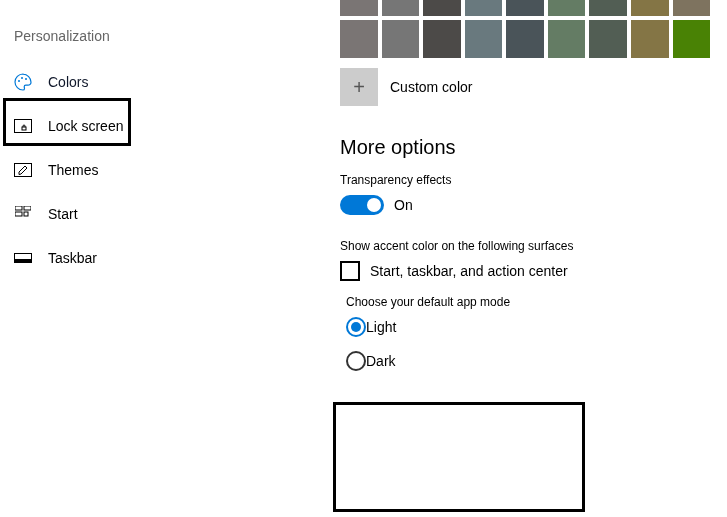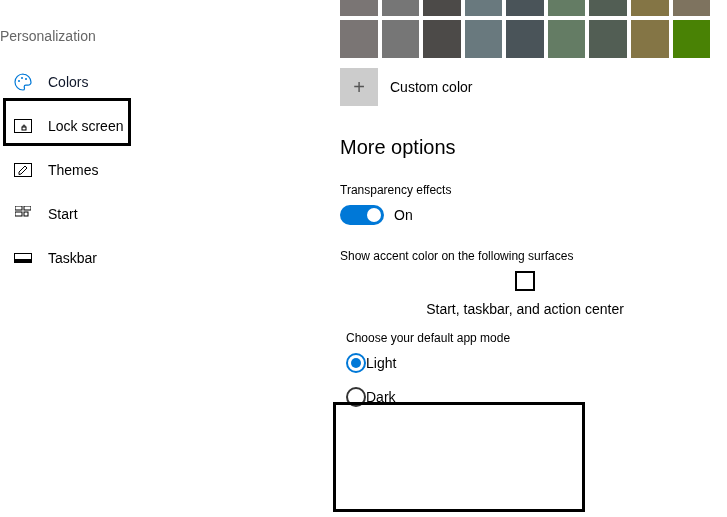--- a/index.html
+++ b/index.html
@@ -16,20 +16,21 @@
   .sidebar {
     position: absolute;
     left: 0;
     top: 0;
     width: 200px;
     padding-top: 28px;
   }
   .sidebar-heading {
     color: #666;
     font-size: 14px;
+    padding-left: 14px;
     margin-bottom: 16px;
   }
   .sidebar-item {
     display: flex;
     align-items: center;
     height: 44px;
     padding-left: 14px;
     gap: 16px;
     cursor: pointer;
   }
@@ -80,21 +81,21 @@
     align-items: center;
     justify-content: center;
     font-size: 20px;
     color: #555;
     cursor: pointer;
   }
   .section-heading {
     font-size: 20px;
     font-weight: 400;
     margin-top: 30px;
-    margin-bottom: 24px;
+    margin-bottom: 14px;
   }
   .option-label {
     font-size: 12px;
     margin-bottom: 8px;
   }
   .toggle-row {
     display: flex;
     align-items: center;
     gap: 10px;
     margin-bottom: 24px;
@@ -115,21 +116,20 @@
     width: 14px;
     height: 14px;
     background: #fff;
     border-radius: 50%;
   }
   .check-row {
     display: flex;
     align-items: center;
     gap: 10px;
     margin-bottom: 14px;
-    flex-direction: column;
   }
   .checkbox {
     width: 20px;
     height: 20px;
     border: 2px solid #000;
     cursor: pointer;
   }
   .radio-row {
     display: flex;
     align-items: center;

